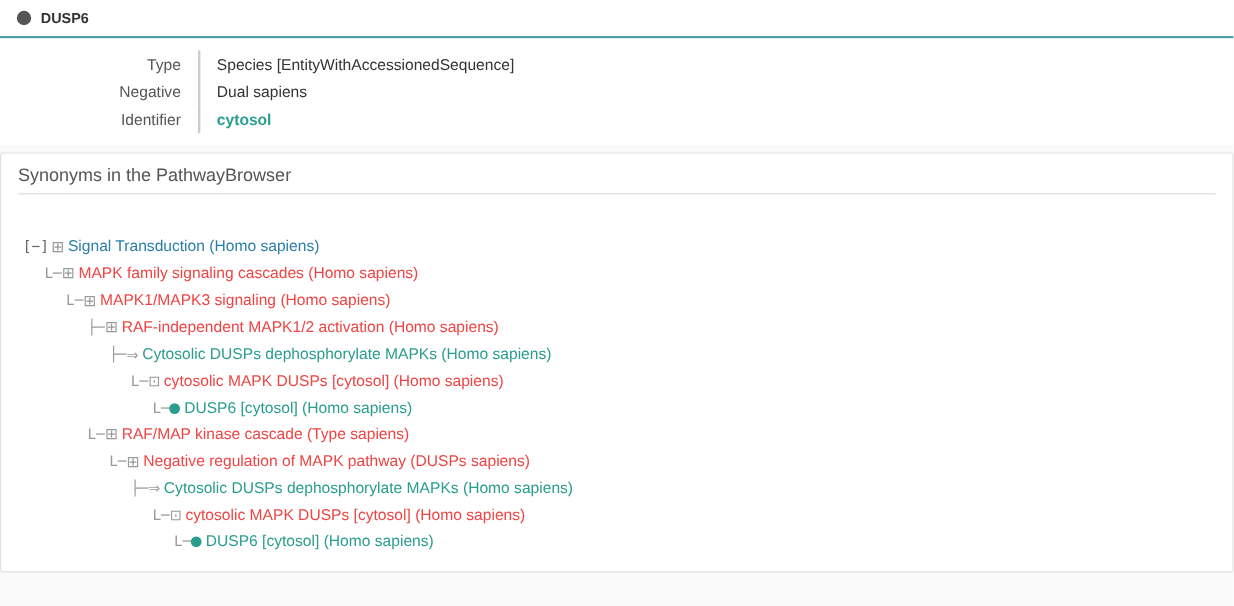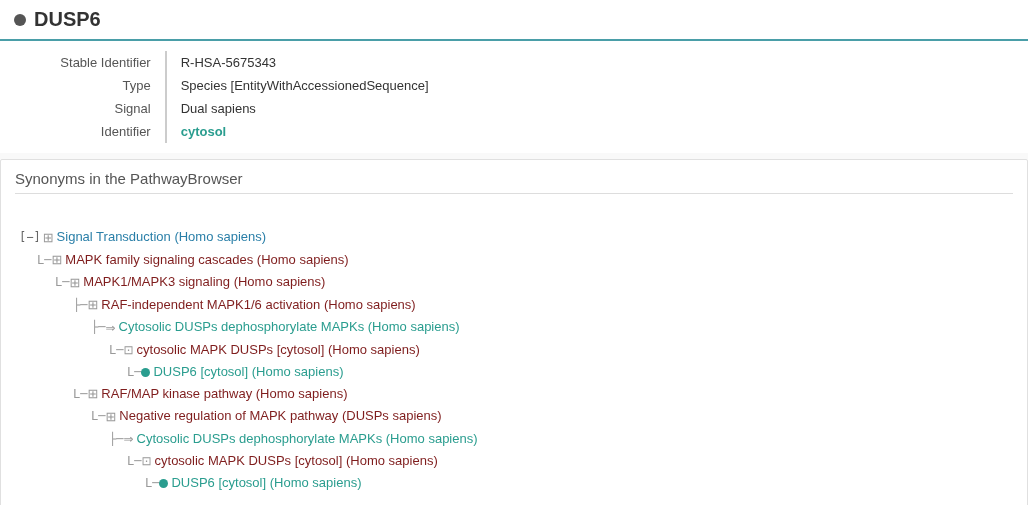--- a/index.html
+++ b/index.html
@@ -22,21 +22,21 @@
       gap: 8px;
     }
     .header-dot {
       width: 12px;
       height: 12px;
       background: #555;
       border-radius: 50%;
       flex-shrink: 0;
     }
     .header-title {
-      font-size: 20px;
+      font-size: 12px;
       font-weight: bold;
       color: #333;
     }
 
     
     .info-section {
       background: #fff;
       padding: 10px 0 10px 0;
     }
     .info-table {
@@ -113,69 +113,65 @@
       color: #2a7fa8;
       text-decoration: none;
       cursor: pointer;
     }
     .link-teal2 {
       color: #2a9d8f;
       text-decoration: none;
       cursor: pointer;
     }
     .text-gray {
-      color: #7f1d1d;
+      color: #ef4444;
     }
     .expand-icon {
       color: #777;
       font-size: 11px;
       cursor: pointer;
       margin-right: 2px;
     }
   </style>
 </head>
 <body>
 
 <div class="header">
   <div class="header-dot"></div>
   <span class="header-title">DUSP6</span>
 </div>
 
 <div class="info-section">
   <table class="info-table">
     <tbody id="info-tbody">
-    <tr>
-          <td>Stable Identifier</td>
-          <td>R-HSA-5675343</td>
-        </tr>
         <tr>
           <td>Type</td>
           <td>Species [EntityWithAccessionedSequence]</td>
         </tr>
         <tr>
-          <td>Signal</td>
+          <td>Negative</td>
           <td>Dual sapiens</td>
         </tr>
         <tr>
           <td>Identifier</td>
           <td><a class="link-teal" href="#">cytosol</a></td>
         </tr>
       </tbody>
   </table>
 </div>
 
 <div class="locations-section">
   <div class="locations-title">Synonyms in the PathwayBrowser</div>
   <div class="tree" id="tree-container">
   <div class="tree-item"><span style="display:inline-block;width:0px;"></span><span class="expand-icon" style="color:#666;font-size:12px;margin-right:2px;font-family:monospace;">[−]</span><span style="color:#999;font-size:13px;margin-right:3px;vertical-align:middle;">⊞</span><a href="#" class="link-blue">Signal Transduction (Homo sapiens)</a></div>
       <div class="tree-item"><span style="display:inline-block;width:18px;"></span><span class="tree-connector" style="font-family:monospace;font-size:12px;color:#999;">L─</span><span style="color:#999;font-size:13px;margin-right:3px;vertical-align:middle;">⊞</span><span class="text-gray">MAPK family signaling cascades (Homo sapiens)</span></div>
       <div class="tree-item"><span style="display:inline-block;width:36px;"></span><span class="tree-connector" style="font-family:monospace;font-size:12px;color:#999;">L─</span><span style="color:#999;font-size:13px;margin-right:3px;vertical-align:middle;">⊞</span><span class="text-gray">MAPK1/MAPK3 signaling (Homo sapiens)</span></div>
-      <div class="tree-item"><span style="display:inline-block;width:54px;"></span><span class="tree-connector" style="font-family:monospace;font-size:12px;color:#999;">├─</span><span style="color:#999;font-size:13px;margin-right:3px;vertical-align:middle;">⊞</span><span class="text-gray">RAF-independent MAPK1/6 activation (Homo sapiens)</span></div>
+      <div class="tree-item"><span style="display:inline-block;width:54px;"></span><span class="tree-connector" style="font-family:monospace;font-size:12px;color:#999;">├─</span><span style="color:#999;font-size:13px;margin-right:3px;vertical-align:middle;">⊞</span><span class="text-gray">RAF-independent MAPK1/2 activation (Homo sapiens)</span></div>
       <div class="tree-item"><span style="display:inline-block;width:72px;"></span><span class="tree-connector" style="font-family:monospace;font-size:12px;color:#999;">├─</span><span style="color:#999;font-size:12px;margin-right:3px;vertical-align:middle;">⇒</span><a href="#" class="link-teal2">Cytosolic DUSPs dephosphorylate MAPKs (Homo sapiens)</a></div>
       <div class="tree-item"><span style="display:inline-block;width:90px;"></span><span class="tree-connector" style="font-family:monospace;font-size:12px;color:#999;">L─</span><span style="color:#999;font-size:12px;margin-right:3px;vertical-align:middle;">⊡</span><span class="text-gray">cytosolic MAPK DUSPs [cytosol] (Homo sapiens)</span></div>
       <div class="tree-item"><span style="display:inline-block;width:108px;"></span><span class="tree-connector" style="font-family:monospace;font-size:12px;color:#999;">L─</span><span class="dot-icon"></span><a href="#" class="link-teal2">DUSP6 [cytosol] (Homo sapiens)</a></div>
-      <div class="tree-item"><span style="display:inline-block;width:54px;"></span><span class="tree-connector" style="font-family:monospace;font-size:12px;color:#999;">L─</span><span style="color:#999;font-size:13px;margin-right:3px;vertical-align:middle;">⊞</span><span class="text-gray">RAF/MAP kinase pathway (Homo sapiens)</span></div>
+      <div class="tree-item"><span style="display:inline-block;width:54px;"></span><span class="tree-connector" style="font-family:monospace;font-size:12px;color:#999;">L─</span><span style="color:#999;font-size:13px;margin-right:3px;vertical-align:middle;">⊞</span><span class="text-gray">RAF/MAP kinase cascade (Type sapiens)</span></div>
       <div class="tree-item"><span style="display:inline-block;width:72px;"></span><span class="tree-connector" style="font-family:monospace;font-size:12px;color:#999;">L─</span><span style="color:#999;font-size:13px;margin-right:3px;vertical-align:middle;">⊞</span><span class="text-gray">Negative regulation of MAPK pathway (DUSPs sapiens)</span></div>
       <div class="tree-item"><span style="display:inline-block;width:90px;"></span><span class="tree-connector" style="font-family:monospace;font-size:12px;color:#999;">├─</span><span style="color:#999;font-size:12px;margin-right:3px;vertical-align:middle;">⇒</span><a href="#" class="link-teal2">Cytosolic DUSPs dephosphorylate MAPKs (Homo sapiens)</a></div>
       <div class="tree-item"><span style="display:inline-block;width:108px;"></span><span class="tree-connector" style="font-family:monospace;font-size:12px;color:#999;">L─</span><span style="color:#999;font-size:12px;margin-right:3px;vertical-align:middle;">⊡</span><span class="text-gray">cytosolic MAPK DUSPs [cytosol] (Homo sapiens)</span></div>
       <div class="tree-item"><span style="display:inline-block;width:126px;"></span><span class="tree-connector" style="font-family:monospace;font-size:12px;color:#999;">L─</span><span class="dot-icon"></span><a href="#" class="link-teal2">DUSP6 [cytosol] (Homo sapiens)</a></div>
     </div>
 </div>
 
 </body></html>

